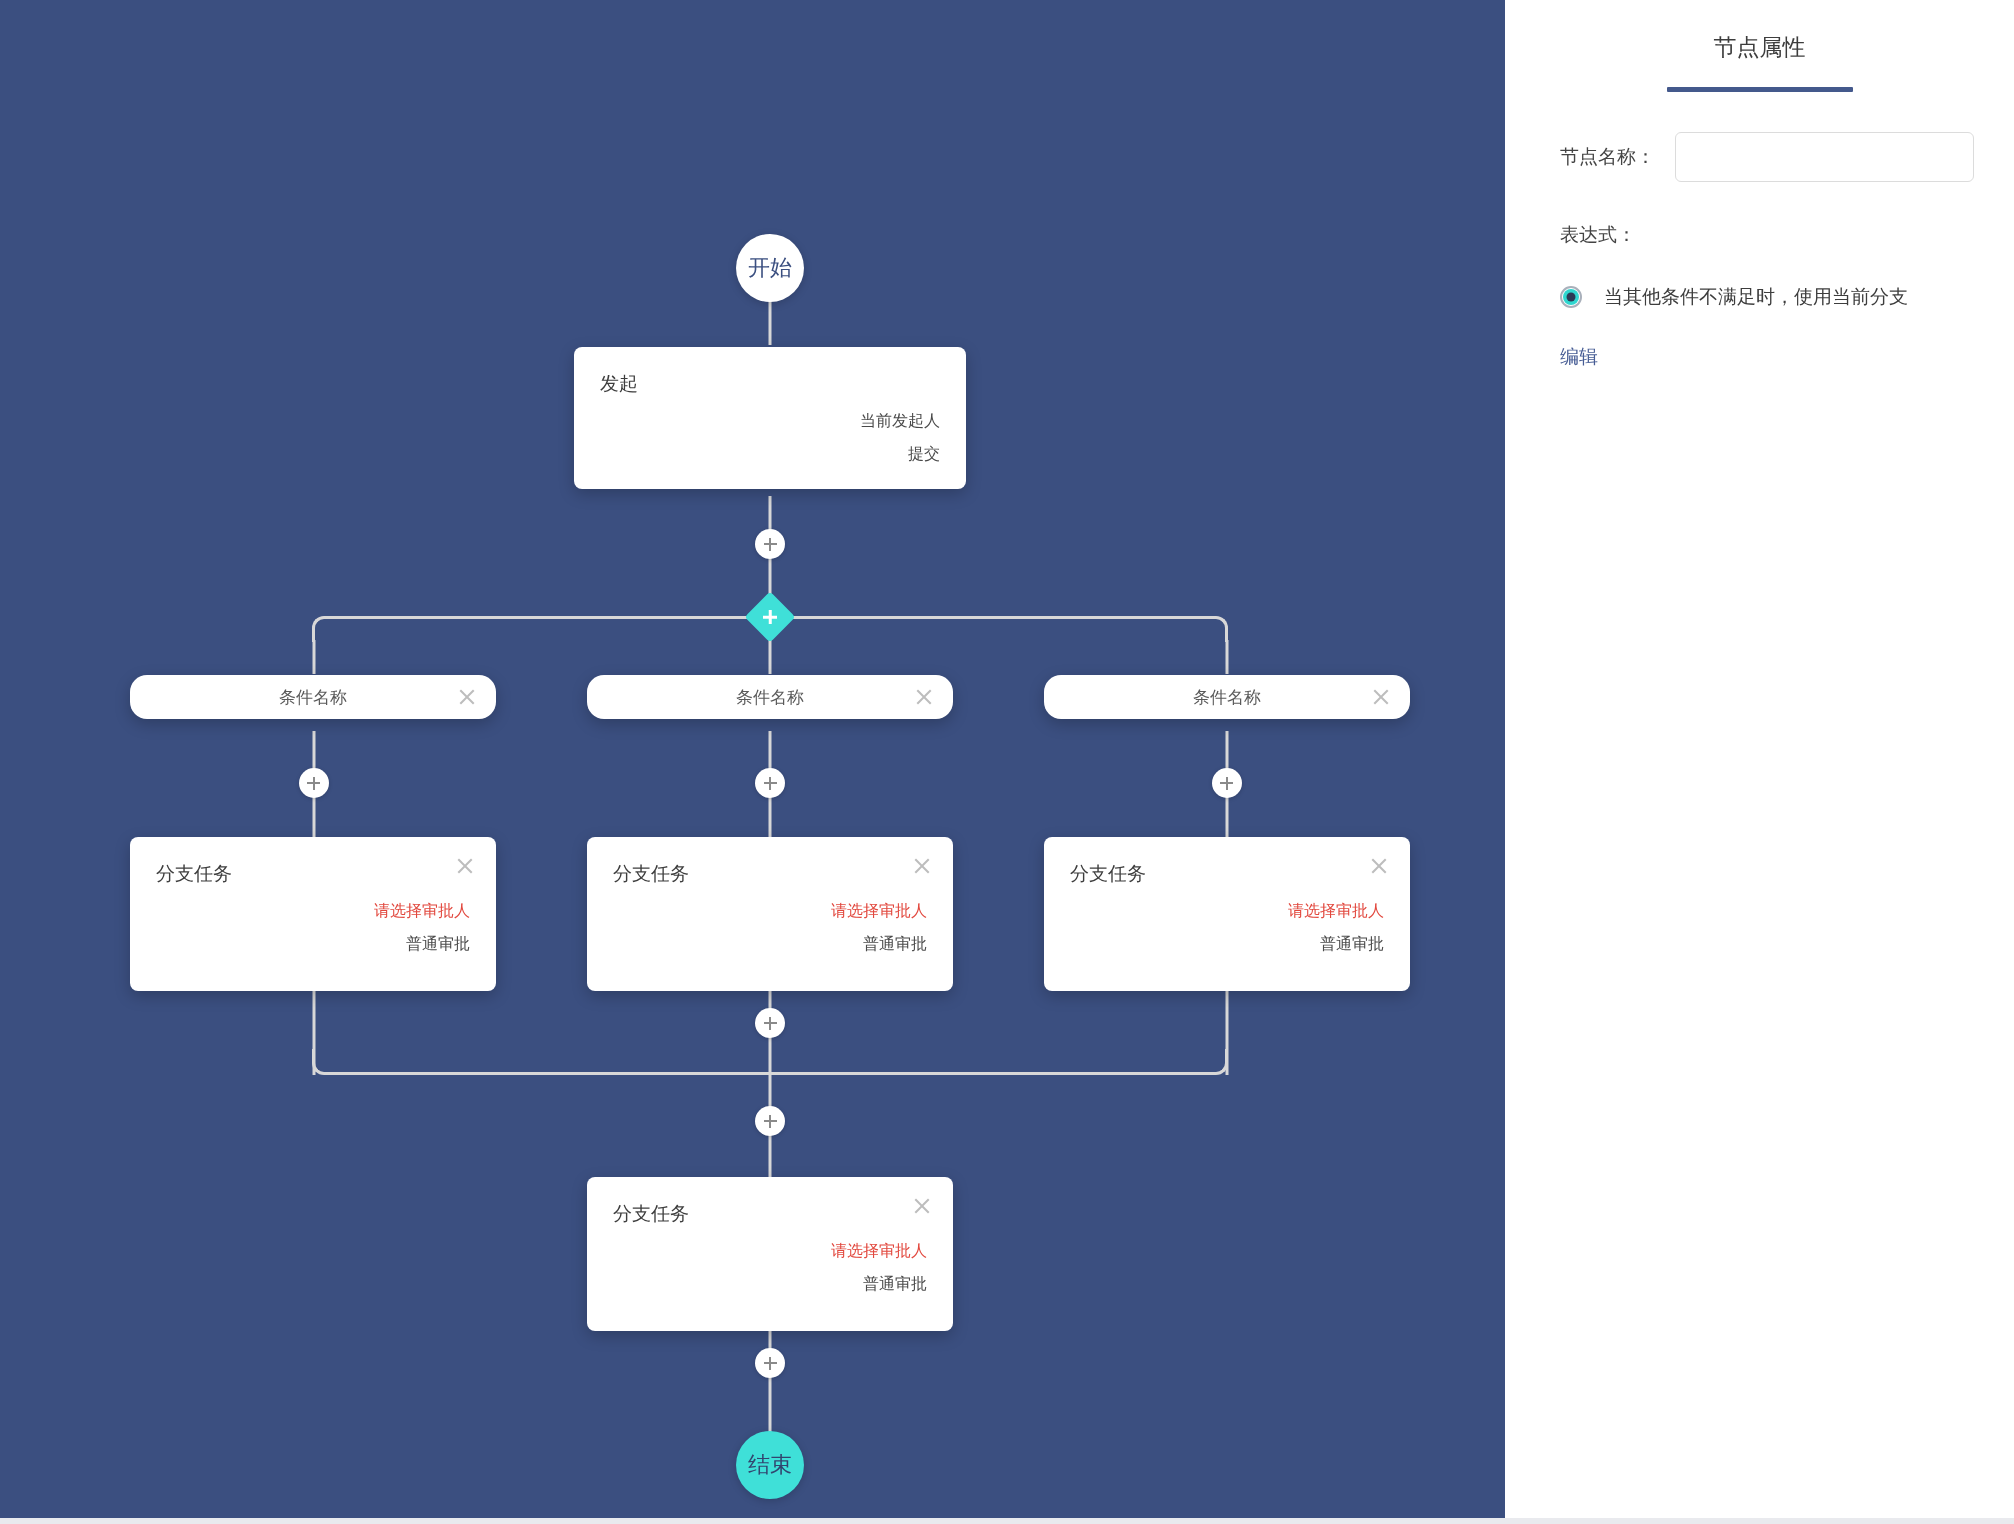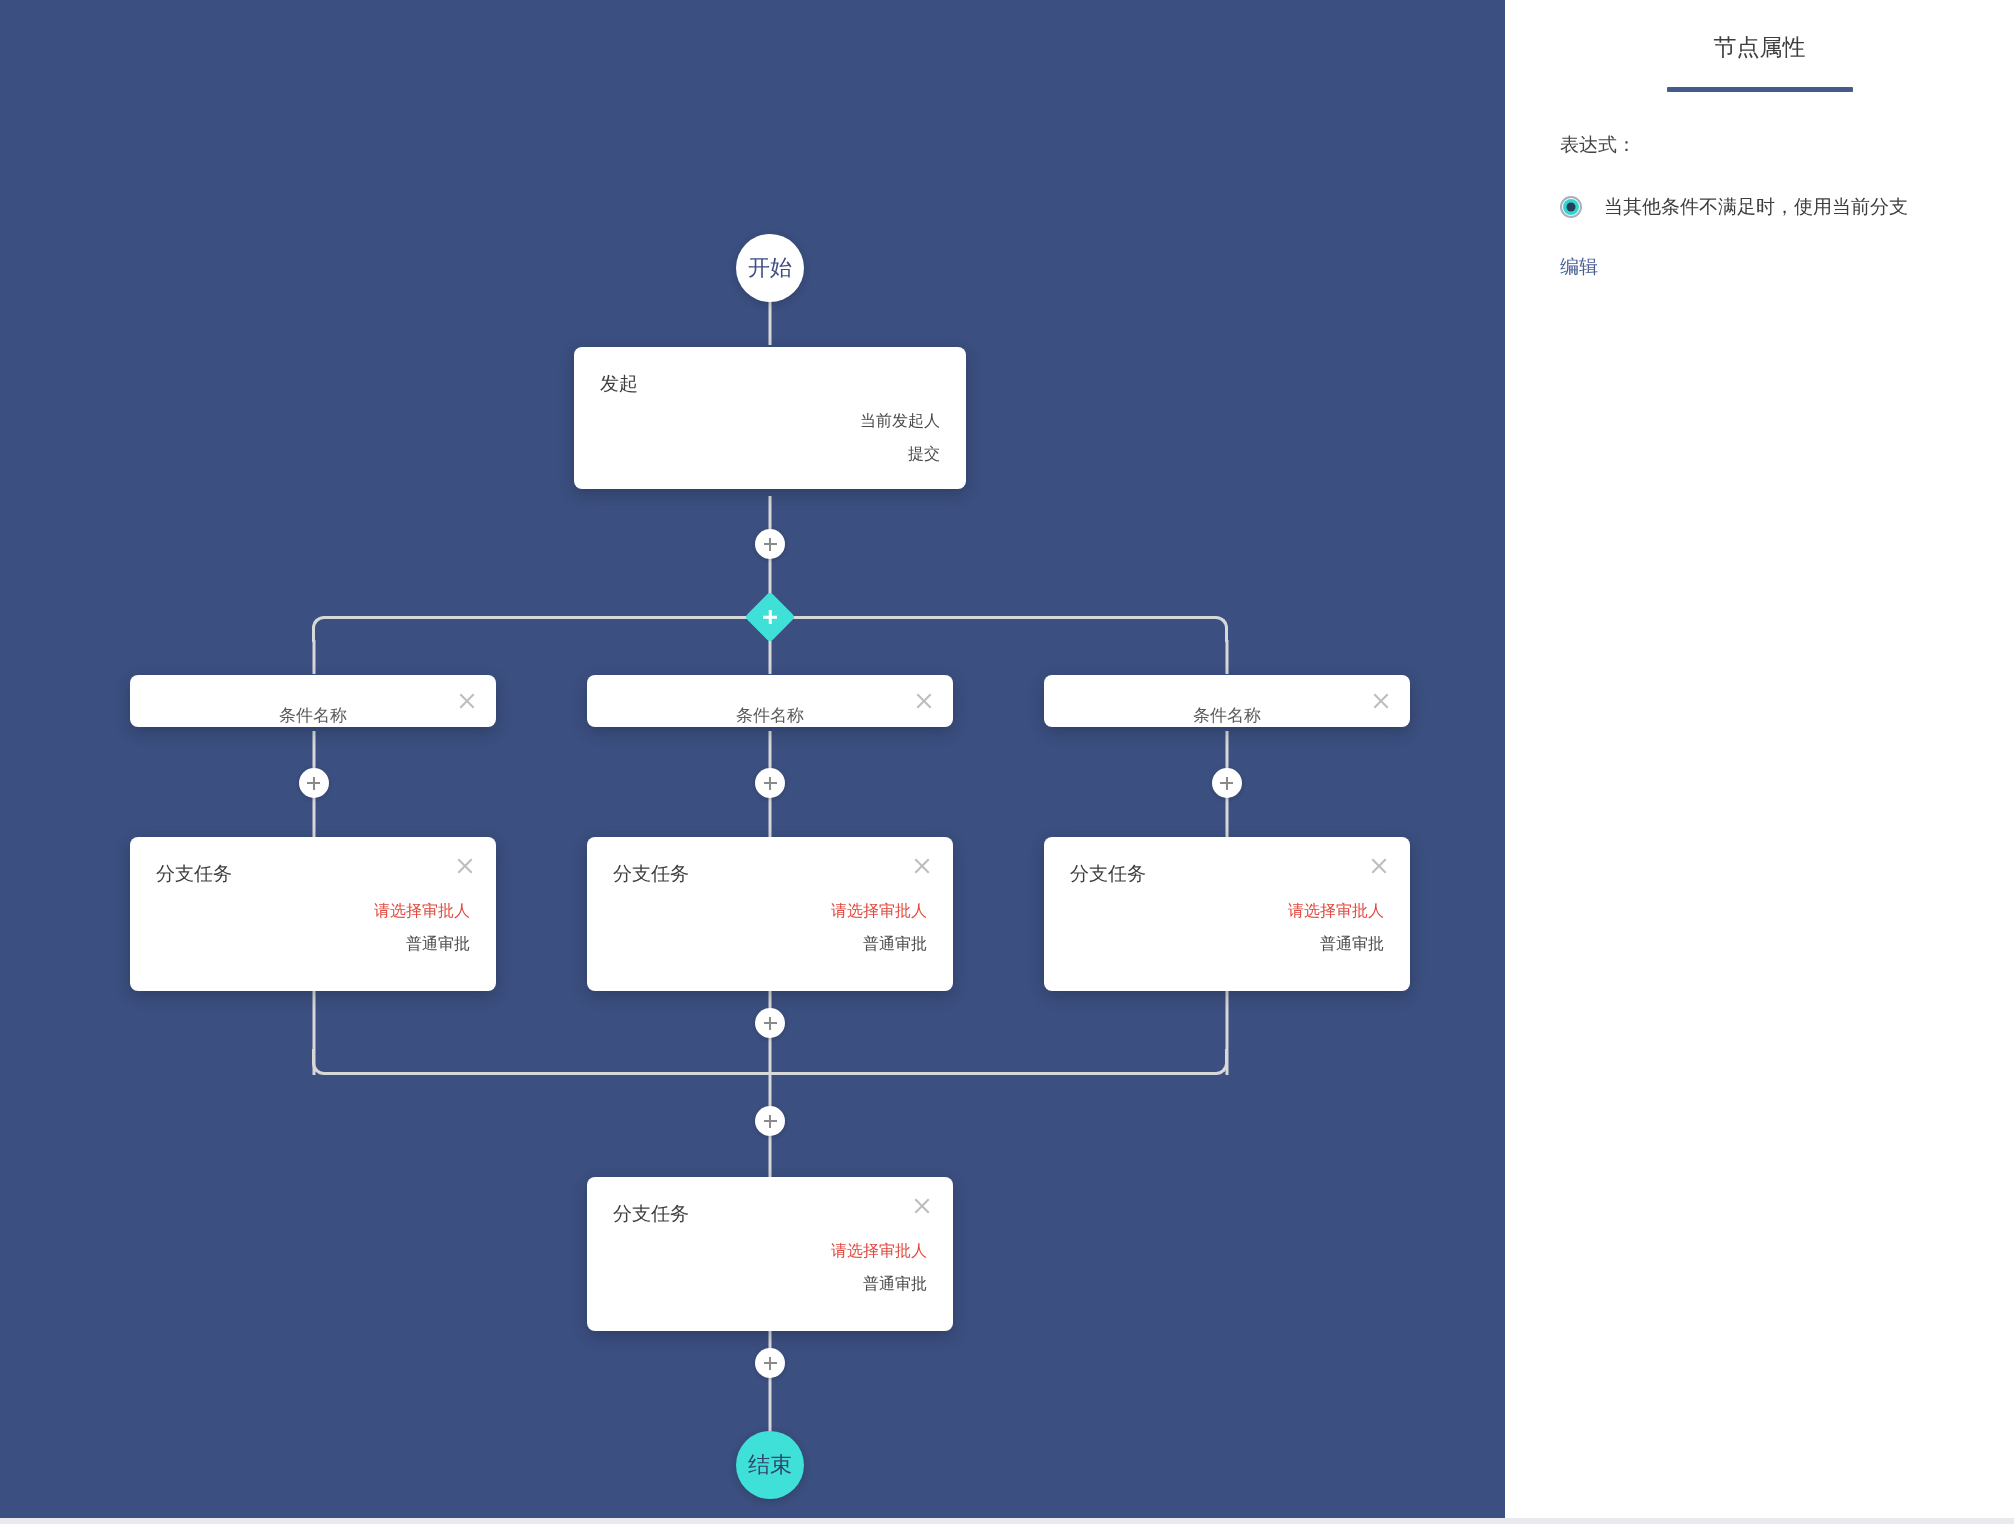--- a/index.html
+++ b/index.html
@@ -119,23 +119,23 @@
     text-align: right;
   }
   .card-line.warn { color: #e2483e; }
 
   .task-card { width: 366px; padding: 24px 26px 24px 26px; }
   .task-card .card-title { margin-bottom: 14px; }
   .task-card .card-line  { margin-bottom: 12px; }
   .task-card .card-line:last-child { margin-bottom: 0; }
 
   .cond-card {
-    width: 366px; height: 52px;
-    display: flex; align-items: flex-end; justify-content: center;
-    border-radius: 8px;
+    width: 366px; height: 44px;
+    display: flex; align-items: center; justify-content: center;
+    border-radius: 17px;
   }
   .cond-label {
     font-size: 17px;
     color: #5a5a5a;
   }
 
   .close-icon {
     position: absolute;
     top: 18px; right: 20px;
     width: 22px; height: 22px;
@@ -351,20 +351,24 @@
       <span>结束</span>
     </div>
 
   </div>
 
   <div id="panel">
 
     <div class="panel-title">节点属性</div>
     <div class="panel-underline"></div>
 
+    <div class="field-row">
+      <span class="field-label">节点名称：</span>
+      <input class="text-input" type="text" value="" style="">
+    </div>
 
     <div class="section-label">表达式：</div>
 
     <div class="radio-row">
       <span class="radio"></span>
       <span class="radio-label">当其他条件不满足时，使用当前分支</span>
     </div>
 
     <a class="edit-link">编辑</a>
 

